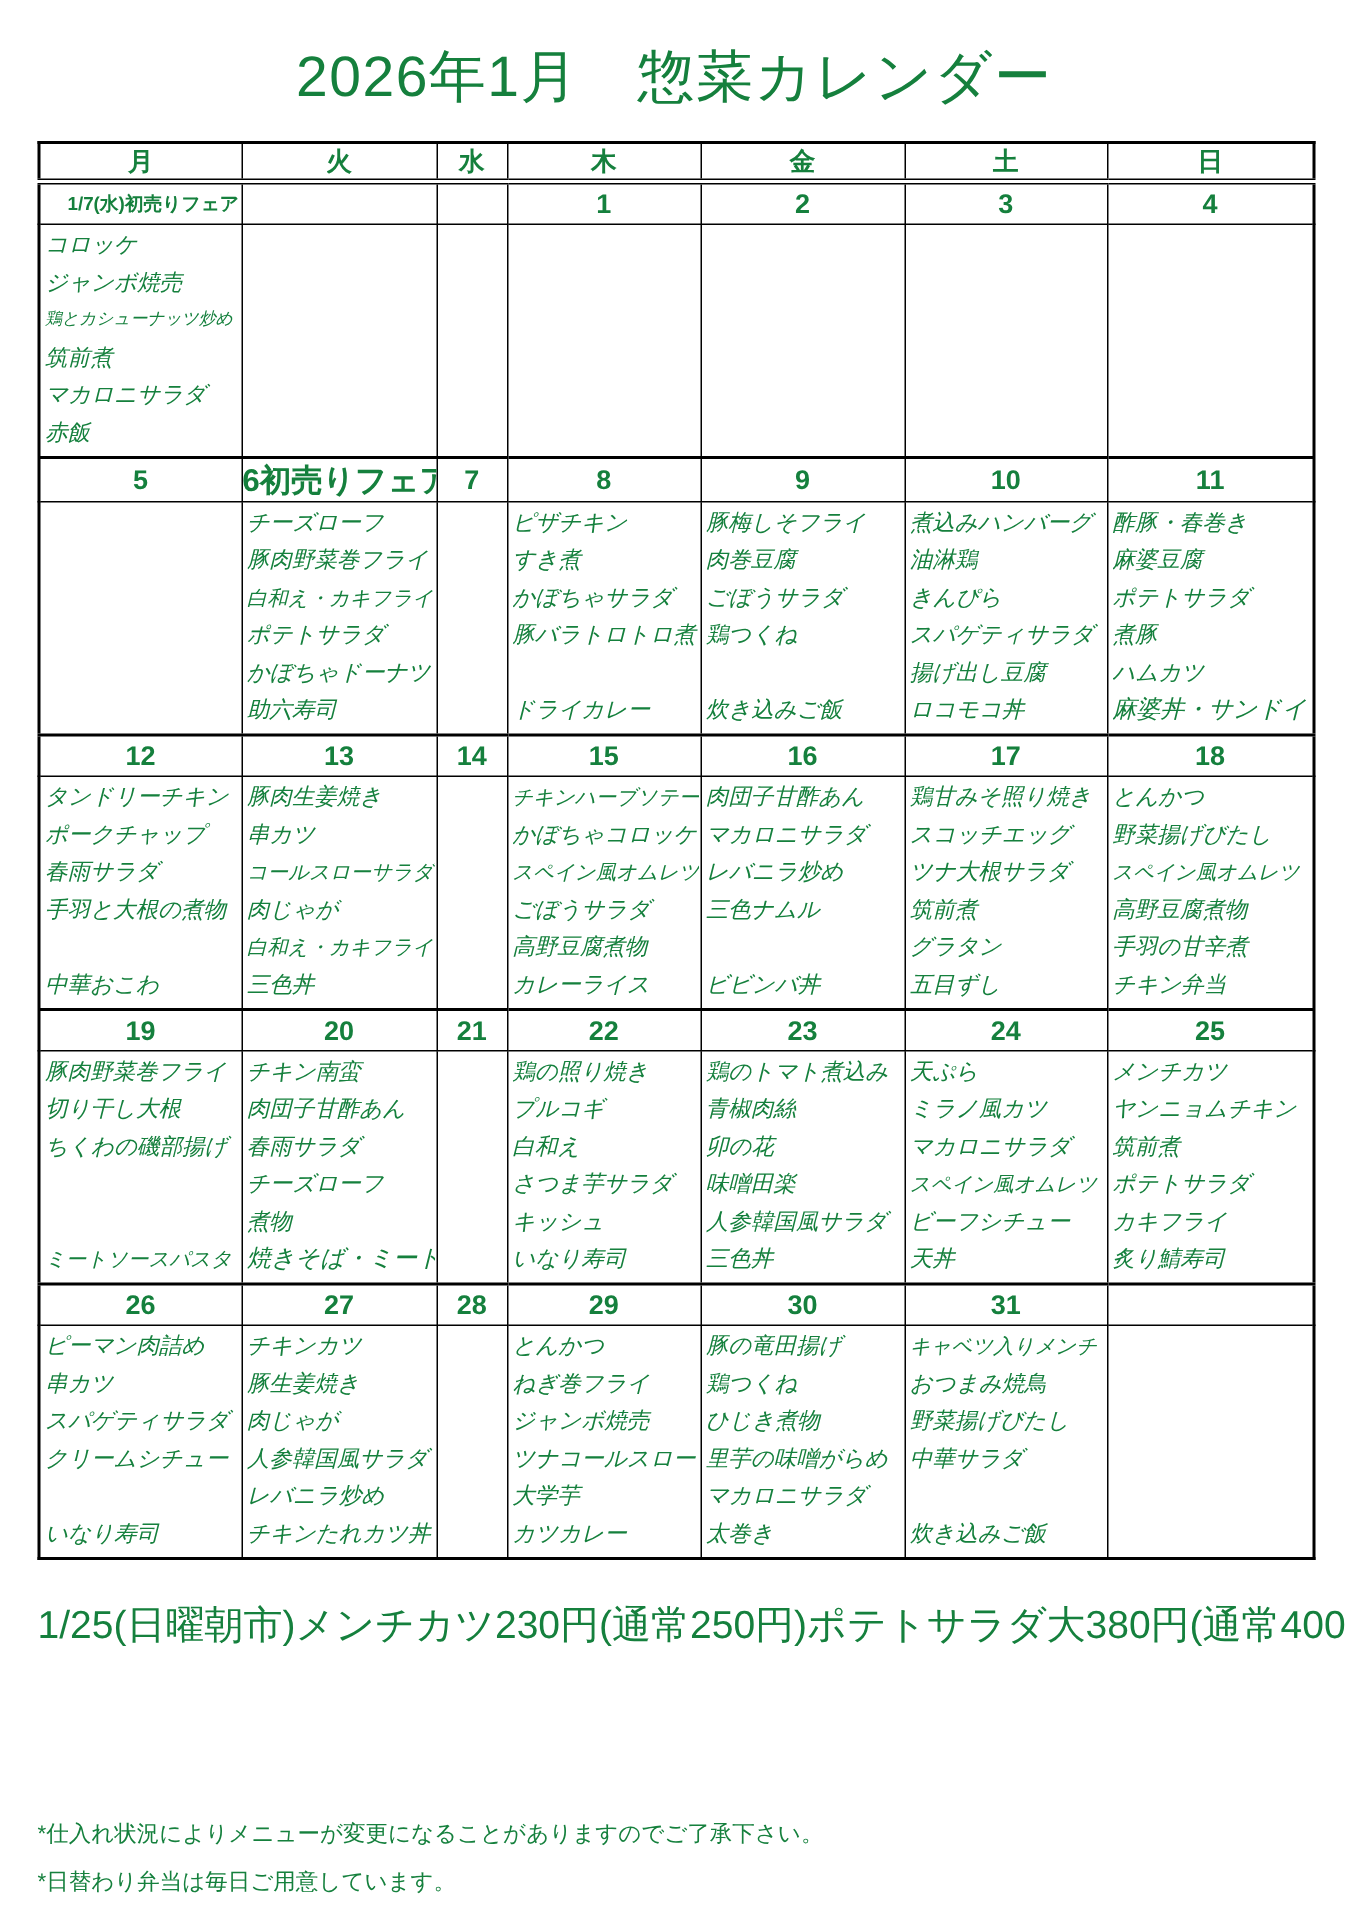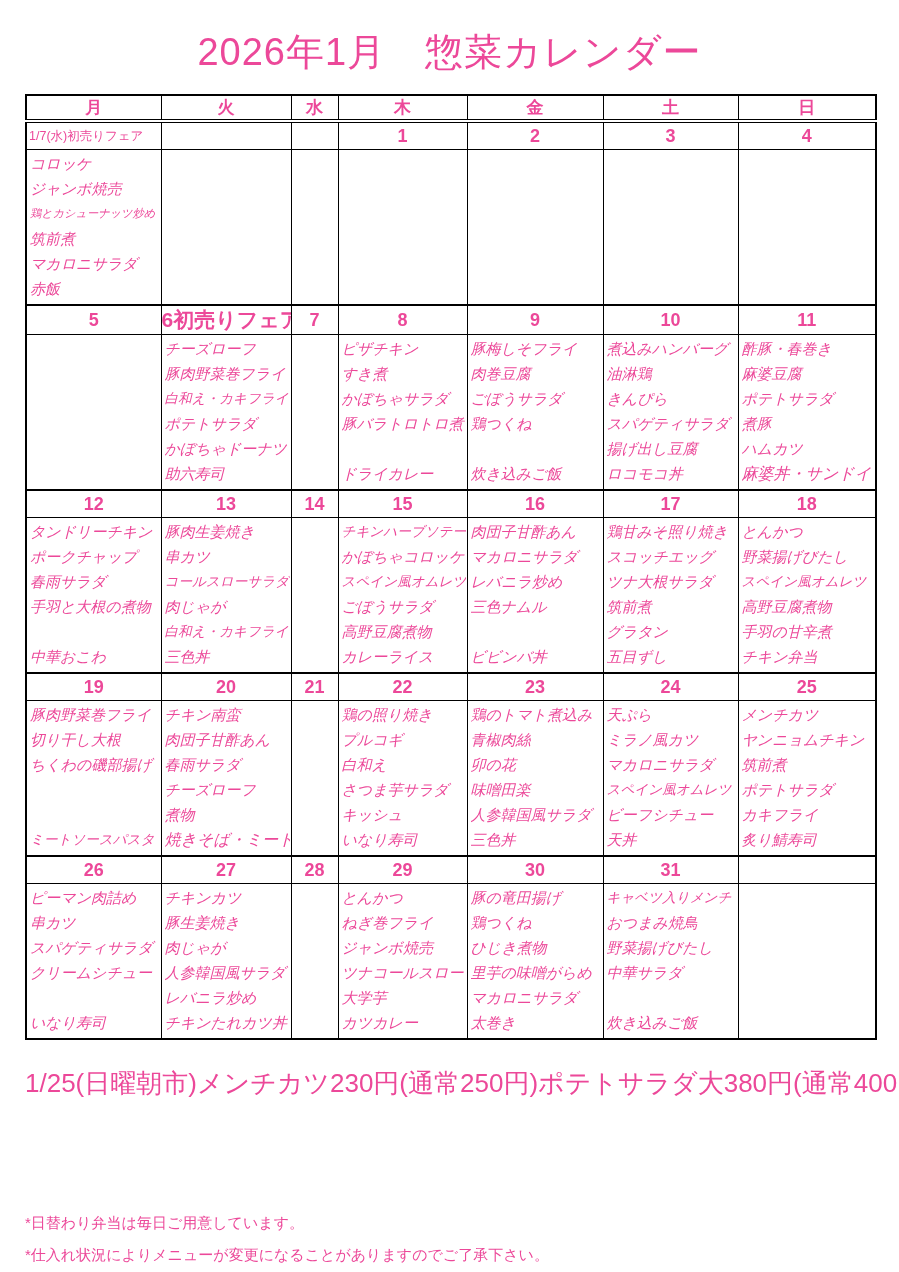--- a/index.html
+++ b/index.html
@@ -1,21 +1,21 @@
 <!DOCTYPE html>
 <html lang="ja"><head>
 <meta charset="utf-8">
 <style>
   html, body { margin: 0; padding: 0; background: #fff; }
   .page {
     position: relative;
     width: 899px;
     height: 1272px;
     background: #ffffff;
-    color: #ec4899;
+    color: #15803d;
     font-family: "Liberation Sans", "DejaVu Sans", sans-serif;
     overflow: hidden;
   }
   .title {
     margin: 0;
     padding-top: 30px;
     text-align: center;
     font-size: 38px;
     font-weight: normal;
     line-height: 44px;
@@ -44,23 +44,23 @@
     font-size: 18px;
     font-weight: bold;
     text-align: center;
     border-top: 2px solid #000;
     border-bottom: 1px solid #000;
     white-space: nowrap;
     overflow: hidden;
   }
   tr.date-row td.date-note {
     font-size: 12.5px;
-    font-weight: normal;
+    font-weight: bold;
     text-align: left;
-    padding-left: 2px;
+    padding-left: 18px;
   }
   tr.date-row td.date-fair {
     font-size: 21px;
   }
   tr.menu-row td {
     height: 153px;
     vertical-align: top;
     padding: 1px 1px 0 3px;
     font-style: italic;
   }
@@ -452,17 +452,17 @@
             <div class="menu-line"></div>
             <div class="menu-line"></div>
           </td>
         </tr>
       </tbody>
   </table>
 
   <div class="promo">1/25(日曜朝市)メンチカツ230円(通常250円)ポテトサラダ大380円(通常400円)</div>
 
   <div class="notes">
+    <div class="note-line">*仕入れ状況によりメニューが変更になることがありますのでご了承下さい。</div>
     <div class="note-line">*日替わり弁当は毎日ご用意しています。</div>
-    <div class="note-line">*仕入れ状況によりメニューが変更になることがありますのでご了承下さい。</div>
   </div>
 
 </div>
 
 </body></html>

